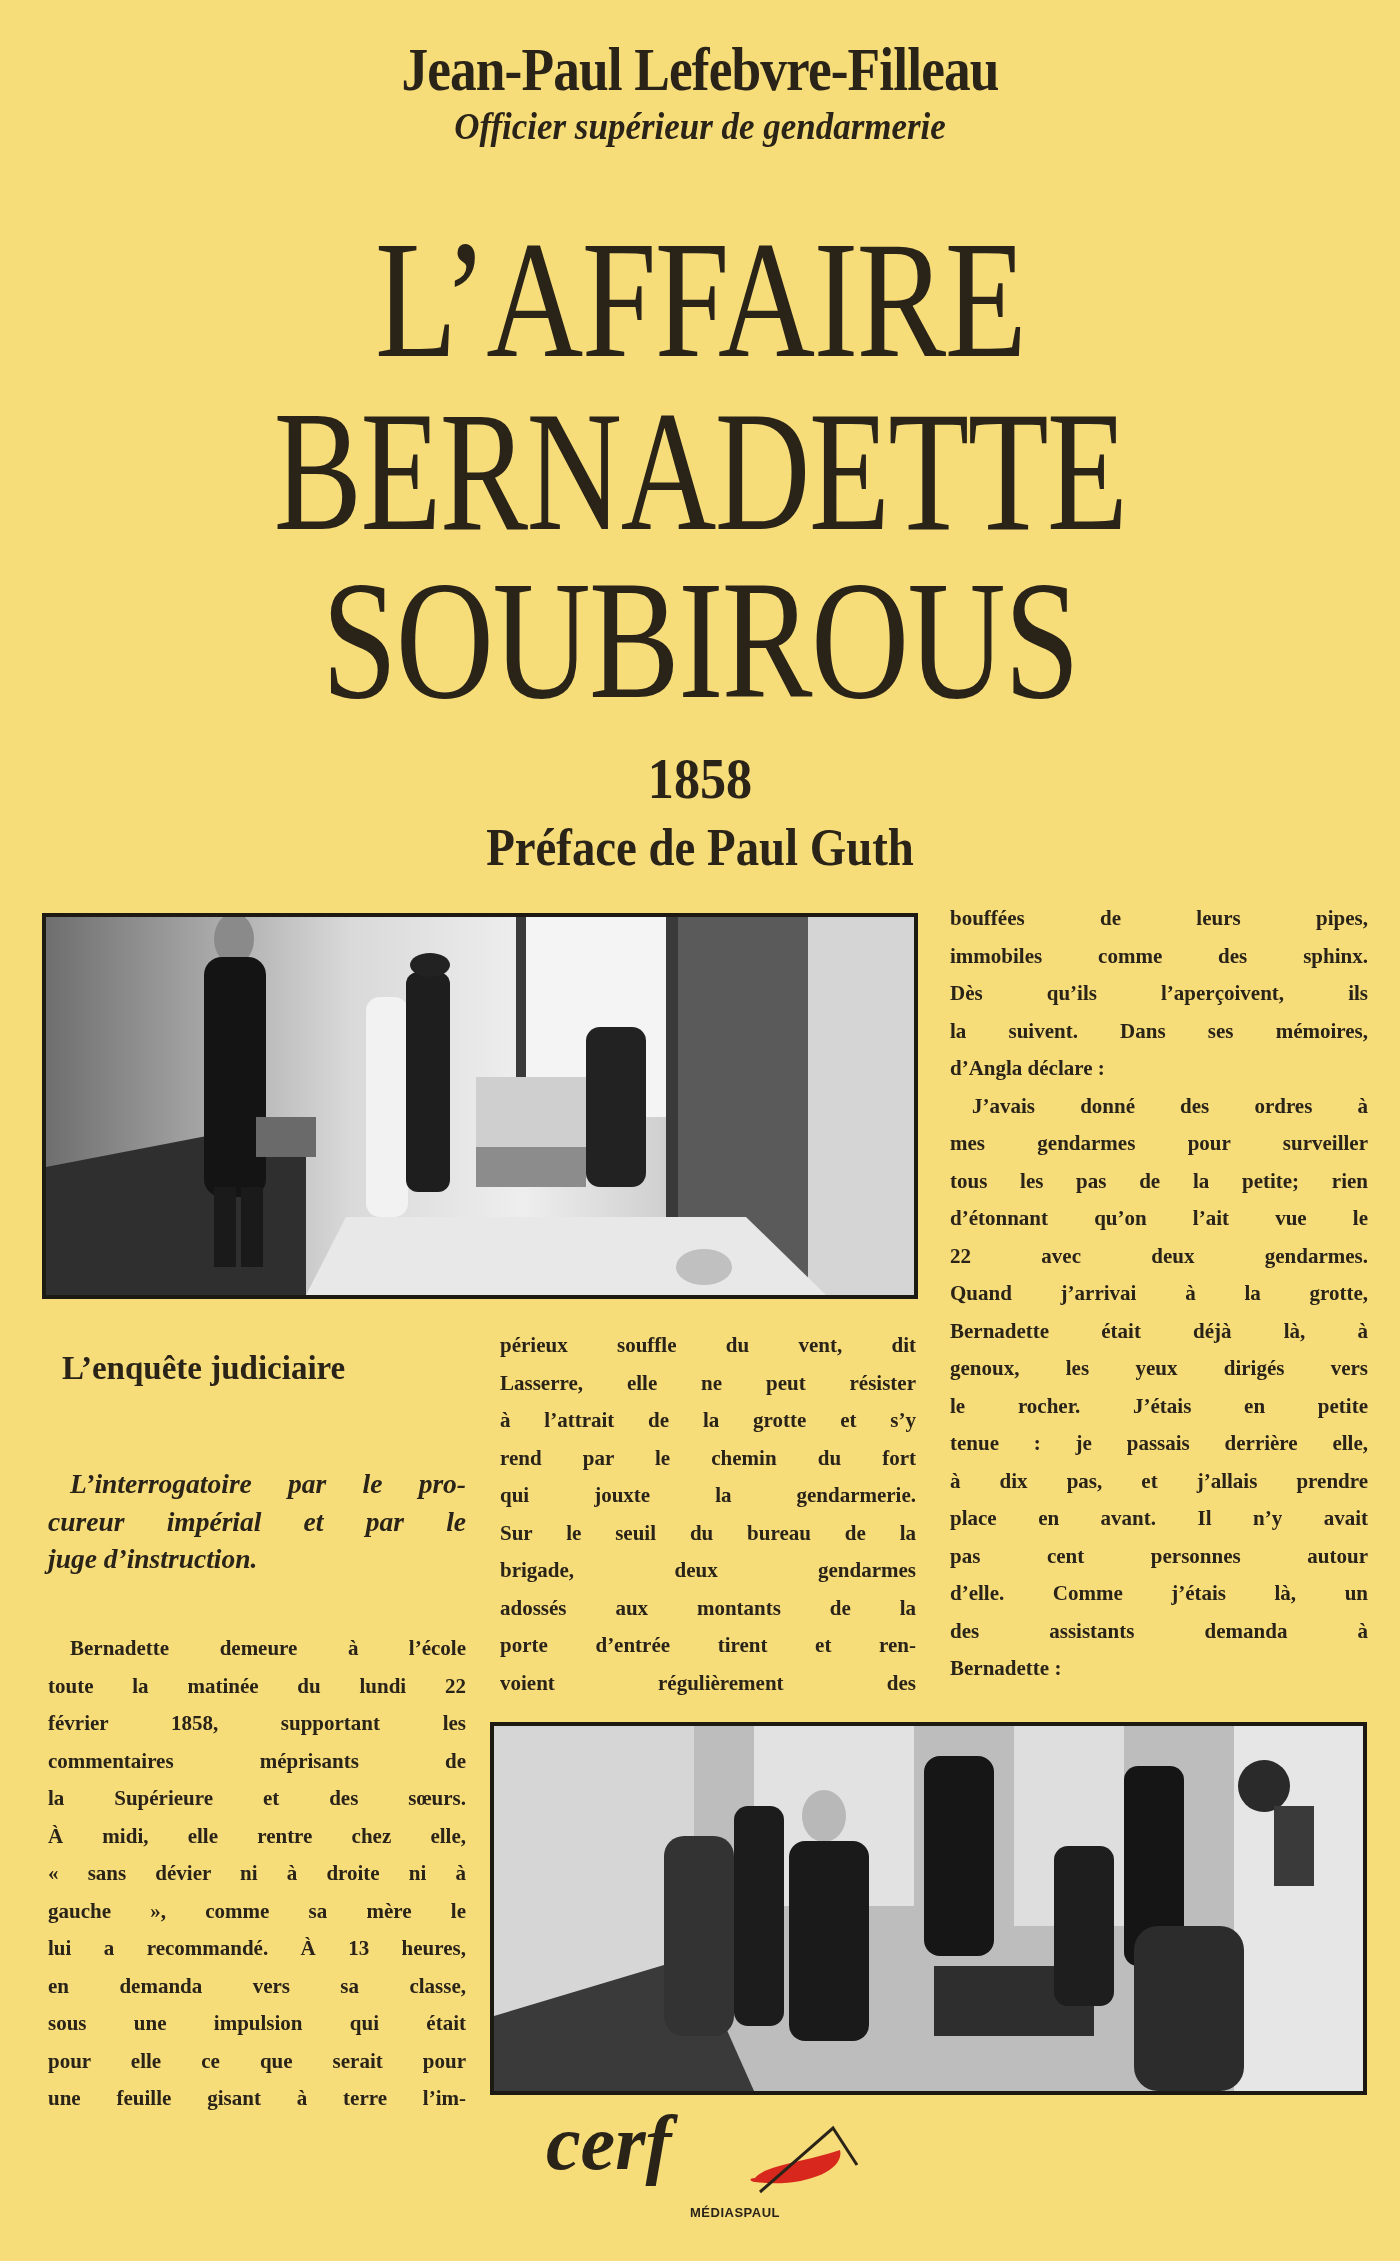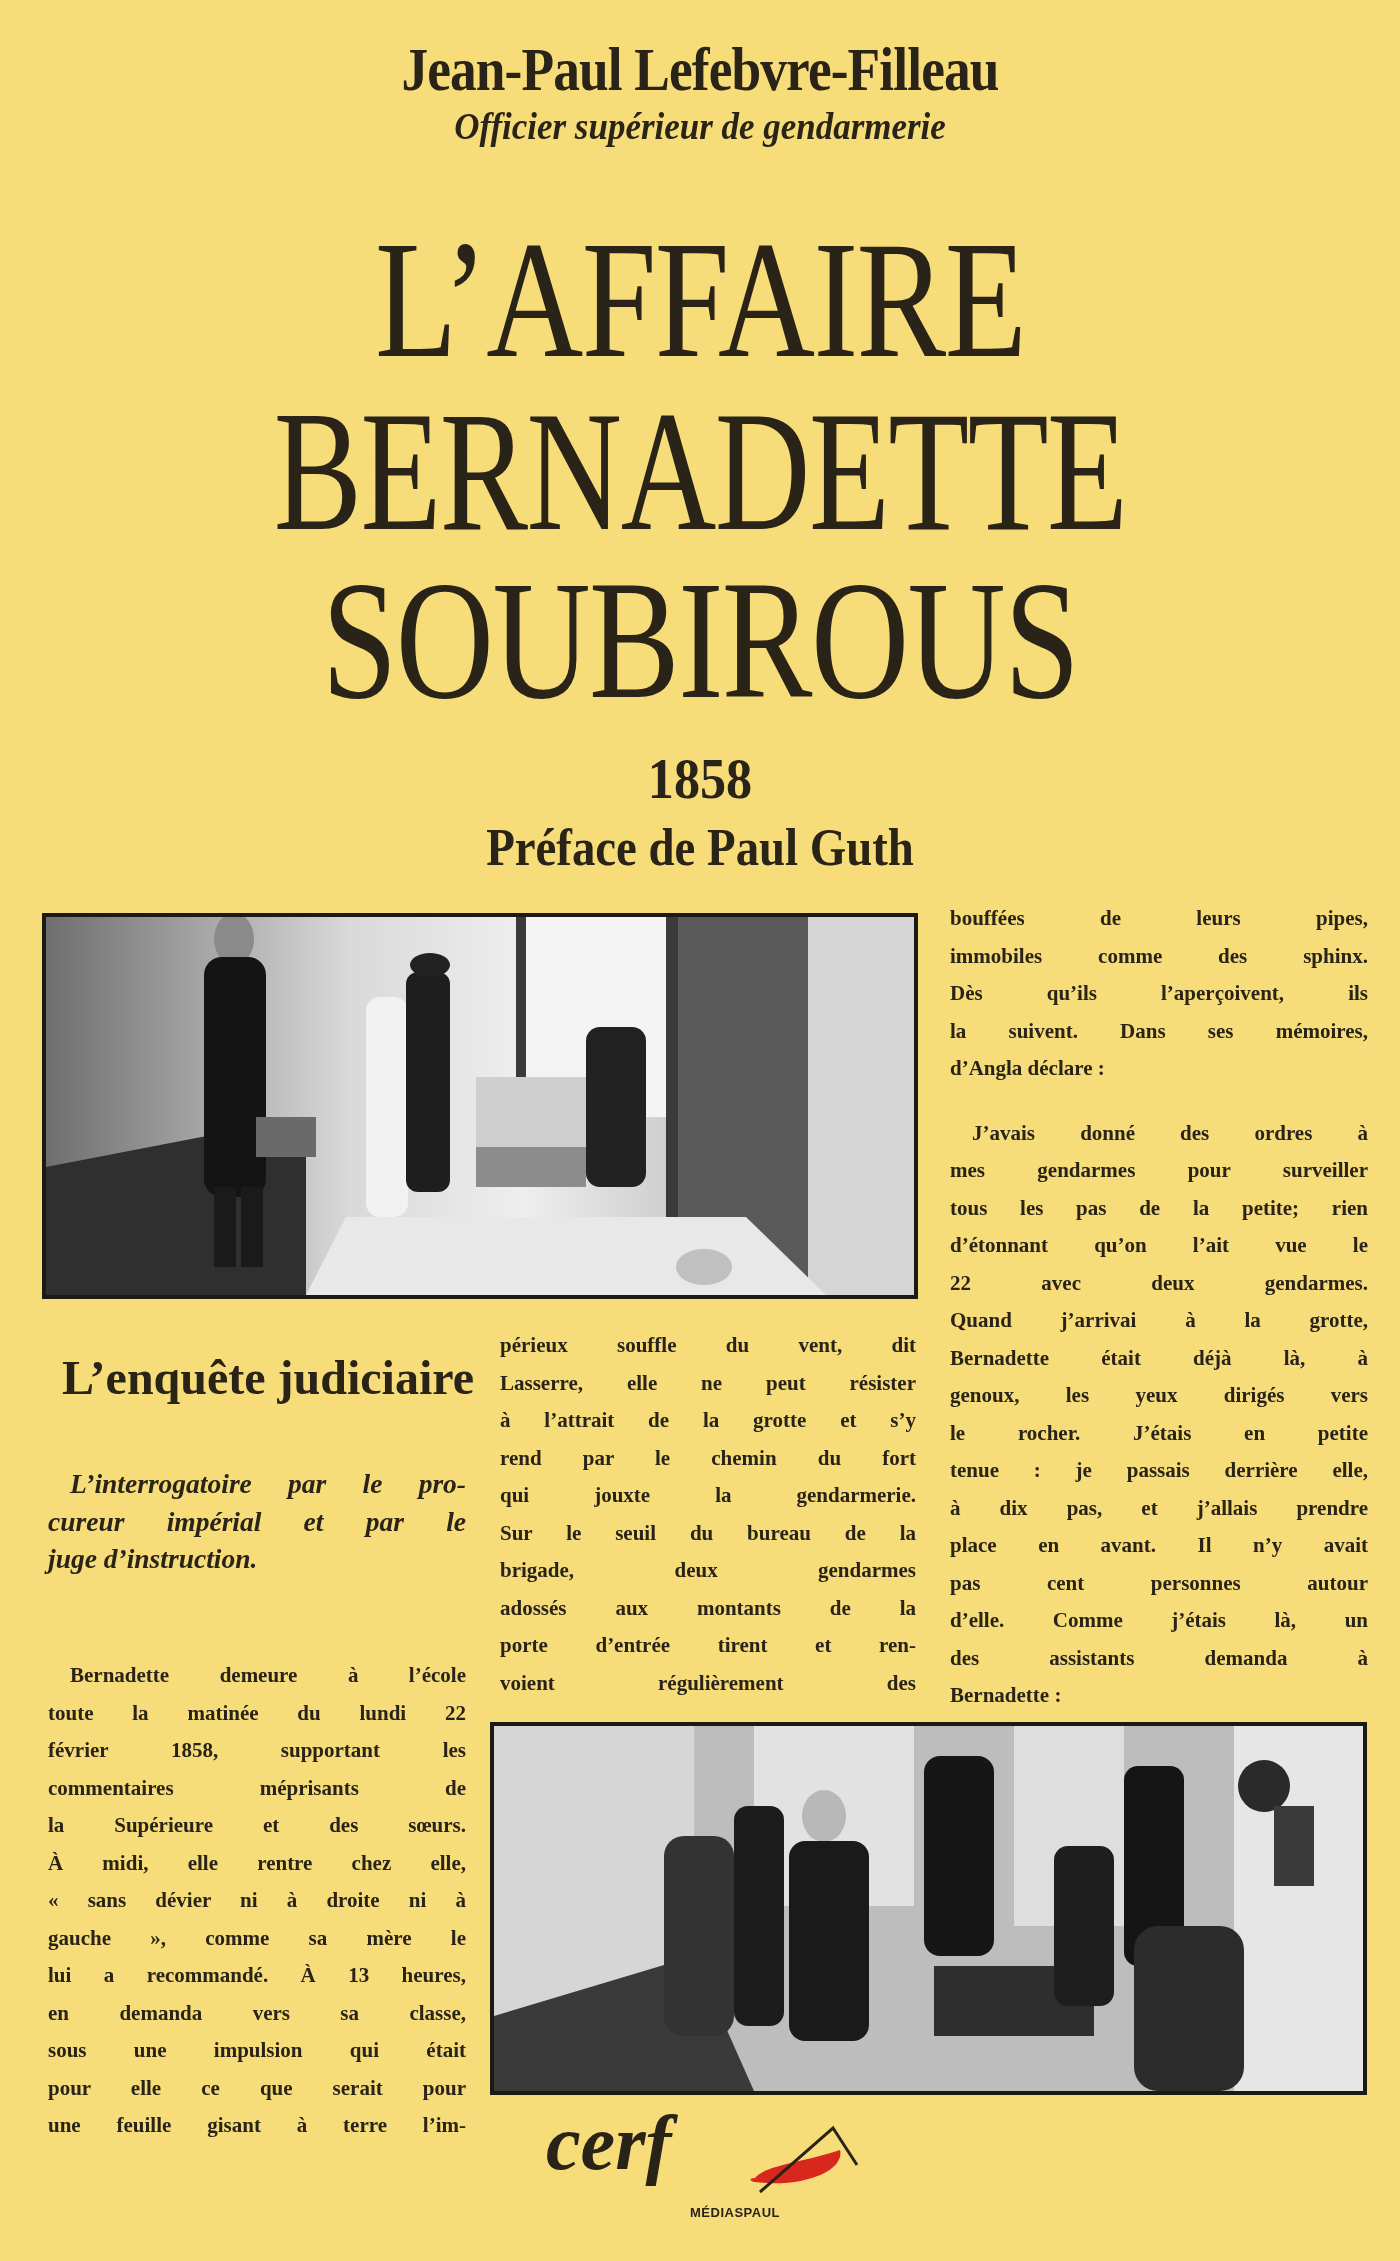--- a/index.html
+++ b/index.html
@@ -23,27 +23,27 @@
   .year { top: 745px; font-size: 58px; font-weight: bold; transform: scaleX(0.9); transform-origin: 700px 0; }
   .preface { top: 818px; font-size: 52px; font-weight: bold; transform: scaleX(0.9); transform-origin: 700px 0; }
 
   .photo { border: 4px solid #1d1a14; box-sizing: border-box; overflow: hidden; background: #8c8c8c; }
   .photo1 { left: 42px; top: 913px; width: 876px; height: 386px; }
   .photo2 { left: 490px; top: 1722px; width: 877px; height: 373px; }
 
   .col { font-size: 21px; line-height: 37.5px; font-weight: bold; text-align: justify; text-align-last: justify; }
   .col p { margin: 0; }
   .col .last { text-align-last: left; }
-  .col .indent { text-indent: 22px; margin-top: 27px; }
+  .col .indent { text-indent: 22px; }
 
   .colR1 { left: 950px; top: 900px; width: 418px; }
   .colM { left: 500px; top: 1320px; width: 416px; margin-top: 7px; }
   .colL { left: 48px; top: 1630px; width: 418px; }
 
-  .section-head { left: 62px; top: 1350px; font-size: 48px; font-weight: bold; }
+  .section-head { left: 62px; top: 1350px; font-size: 33px; font-weight: bold; }
   .lead { left: 48px; top: 1465px; width: 418px; font-size: 27.5px; line-height: 37.5px; font-weight: bold; font-style: italic; text-align: justify; }
   .lead .l { display: block; text-align: justify; text-align-last: justify; }
   .lead .l.first { text-indent: 22px; }
   .lead .l.end { text-align-last: left; }
 
   .cerf { left: 546px; top: 2098px; font-size: 78px; font-weight: bold; font-style: italic; }
   .mediaspaul-logo { left: 735px; top: 2120px; width: 125px; height: 75px; }
   .mediaspaul-label { left: 690px; top: 2205px; font-family: "Liberation Sans", sans-serif; font-size: 13px; font-weight: bold; letter-spacing: 0.5px; }
 </style>
 </head>

